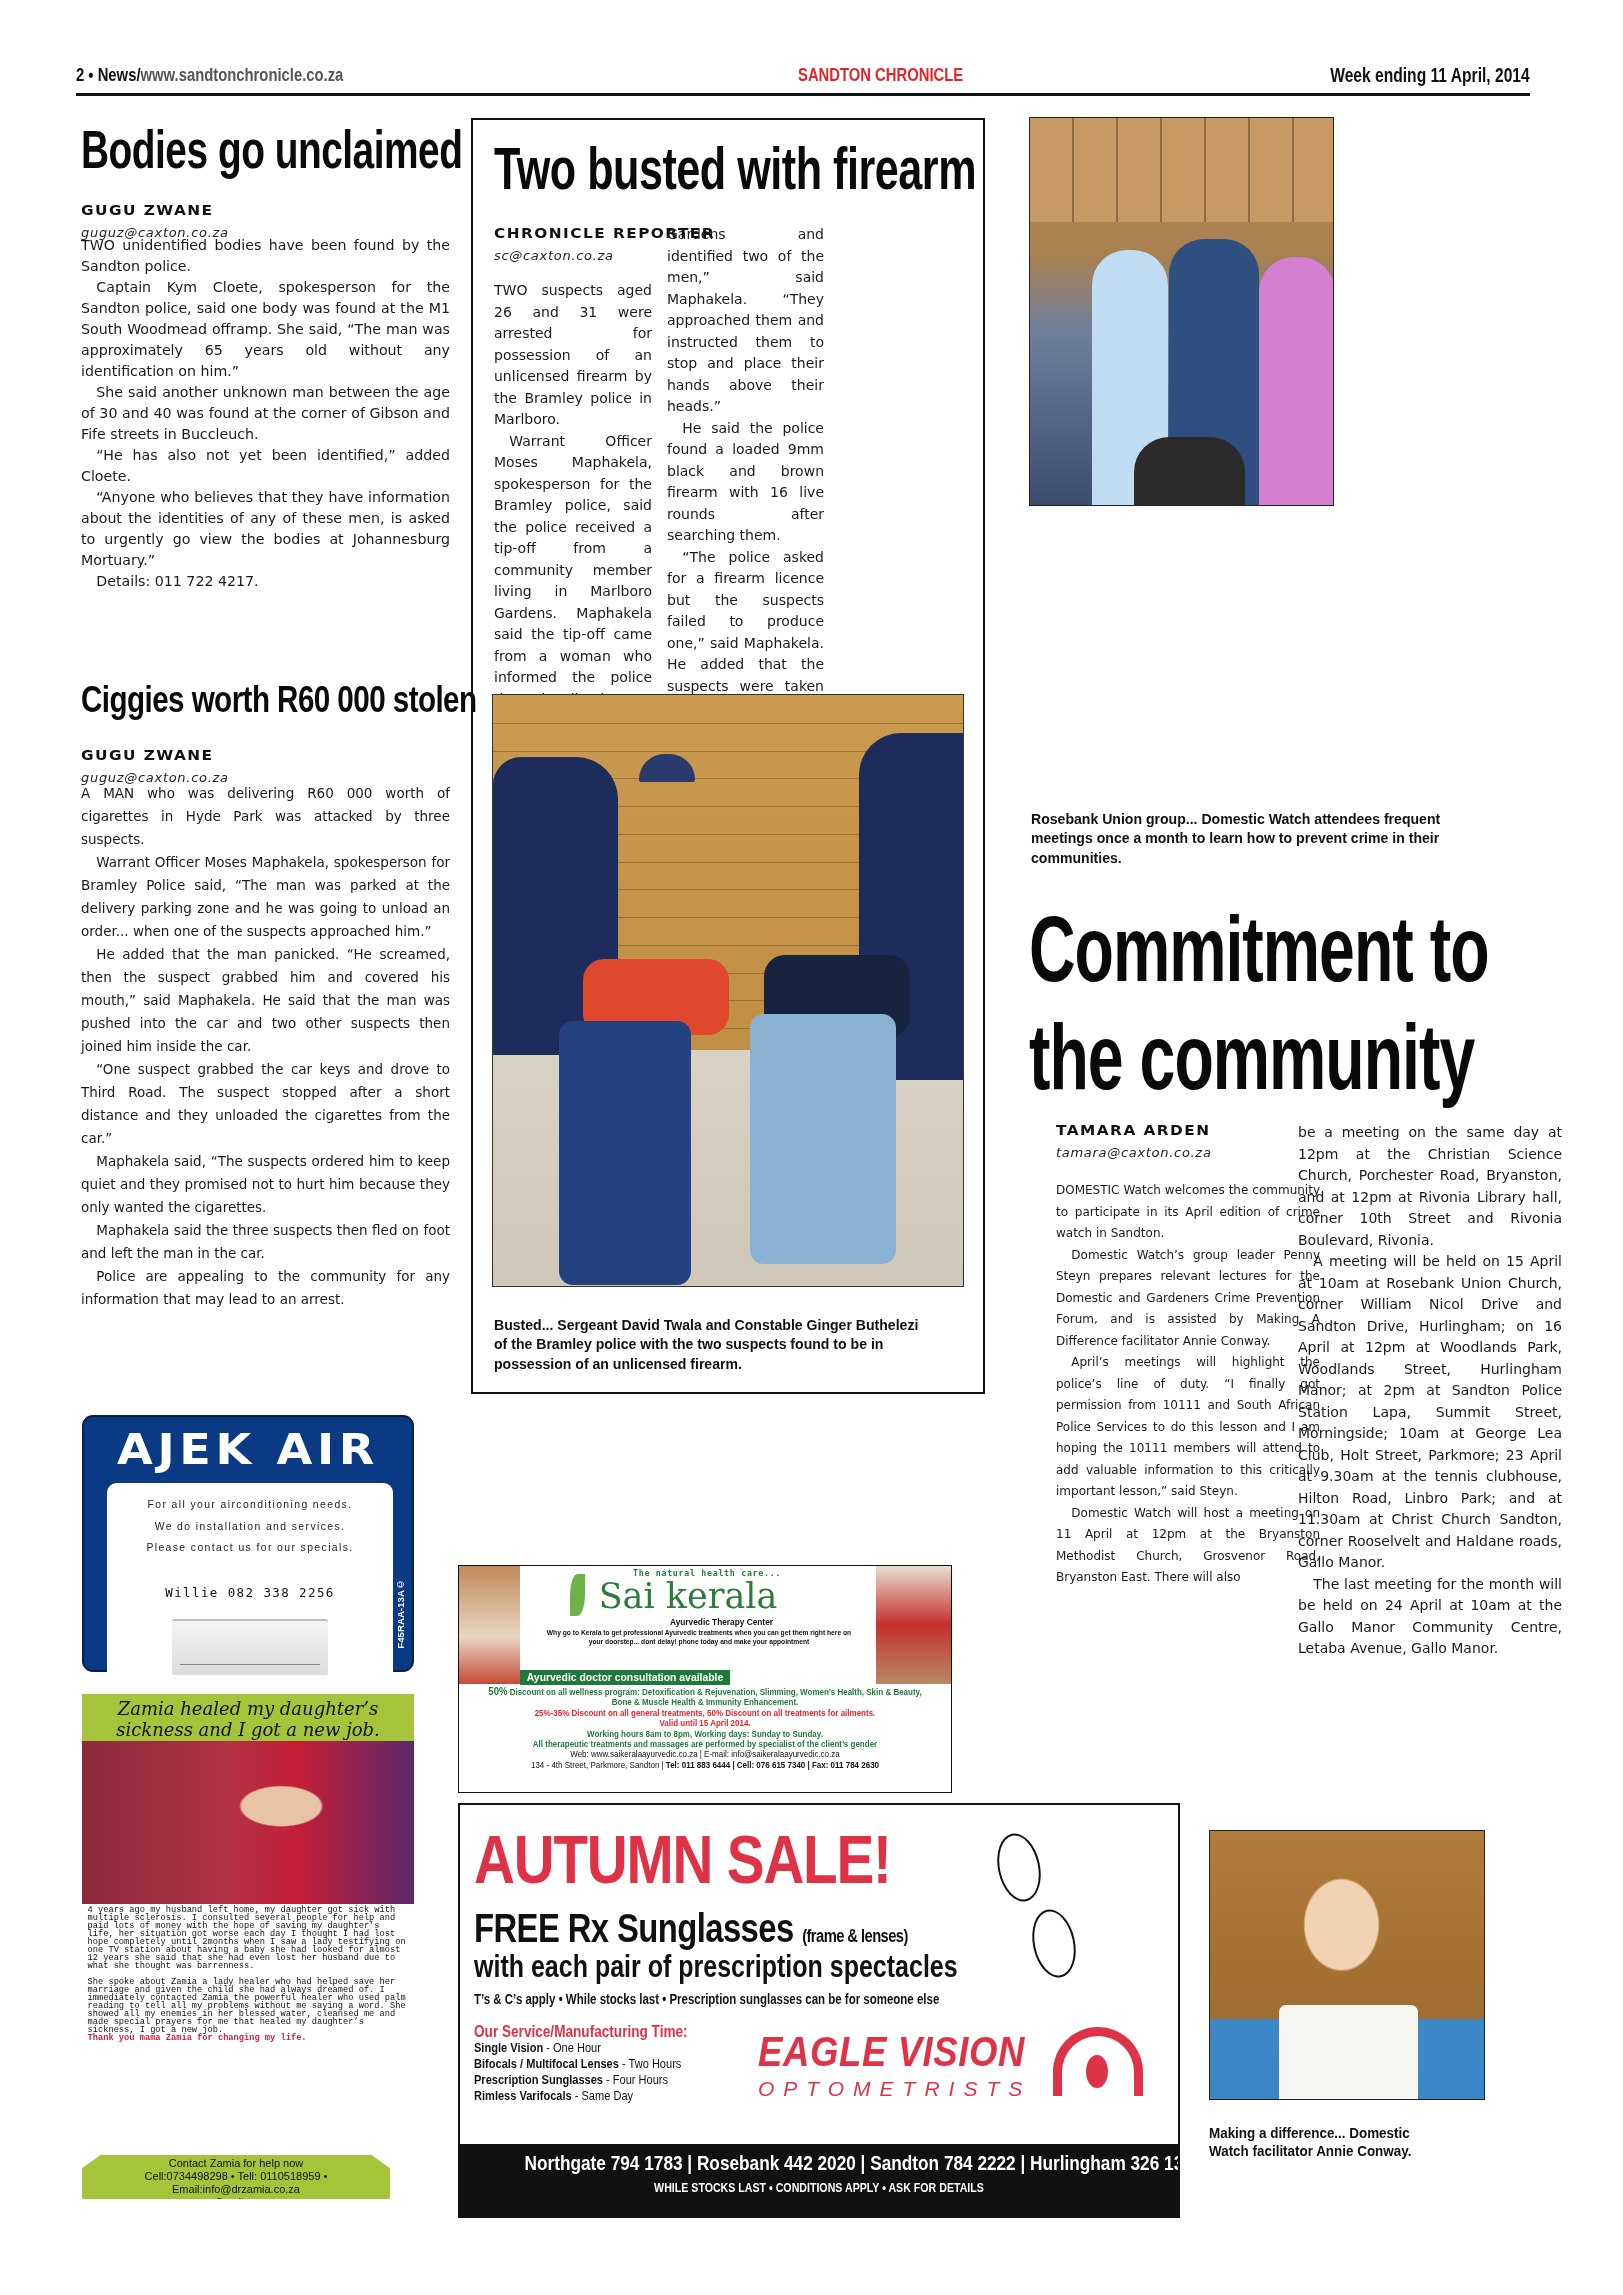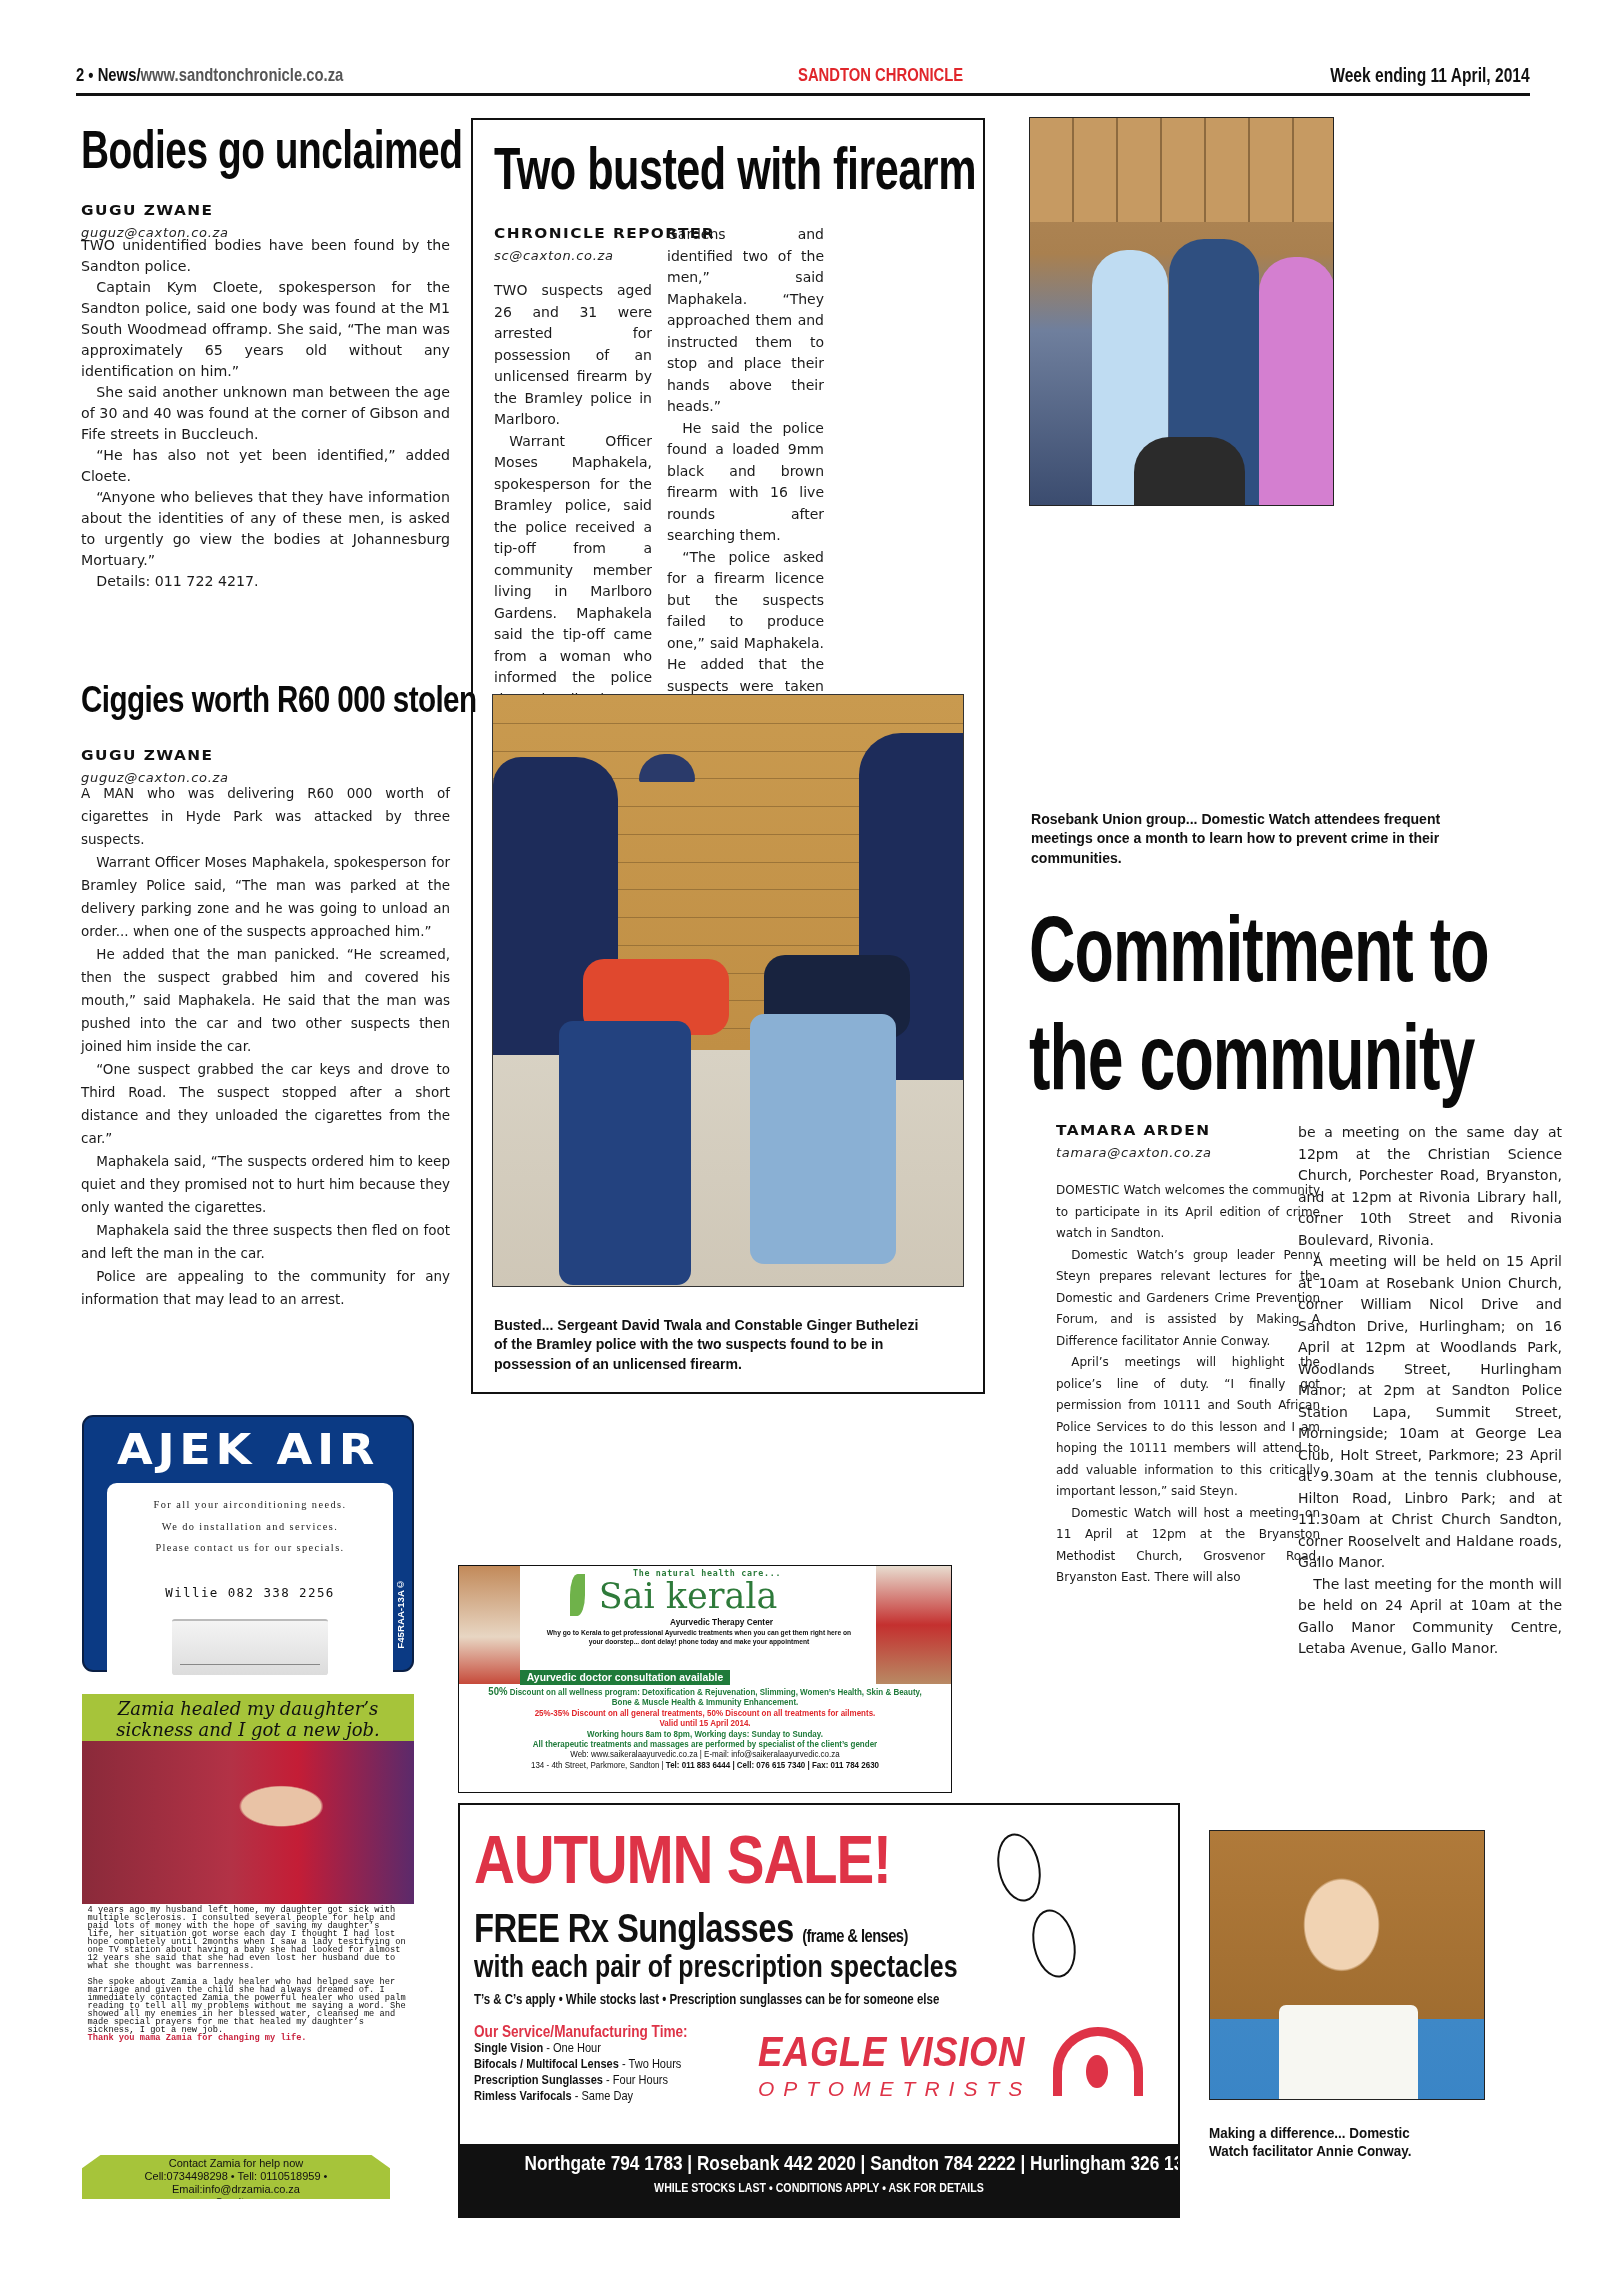--- a/index.html
+++ b/index.html
@@ -57,21 +57,21 @@
 
   
   .annie-photo { left: 1209px; top: 1830px; width: 276px; height: 270px; border: 0.7px solid #222; overflow: hidden;
     background: radial-gradient(ellipse at 48% 35%, #f1d3b3 0 18%, transparent 19%), linear-gradient(180deg, #b07a3a 0%, #a06d30 70%, #3e88c7 70%, #3a85c6 100%); }
   .annie-caption { left: 1209px; top: 2124px; width: 236px; font-size: 14.6px; line-height: 18px; }
 
   
   .ajek { left: 82px; top: 1415px; width: 332px; height: 257px; background: #0b3a84; border-radius: 11px; border: 2.1px solid #0a1f44; }
   .ajek-title { position: absolute; left: 0; top: 8.3px; width: 100%; text-align: center; color: #fff; font-family: "DejaVu Sans", sans-serif; font-size: 42px; font-weight: 700; letter-spacing: 4.2px; transform: scaleX(1.1); }
   .ajek-inner { position: absolute; left: 23px; top: 66px; width: 286px; height: 189px; background: #fff; border-radius: 9.7px 9.7px 0 0; }
-  .ajek-line { font-family: Liberation Serif, serif; font-size: 10.4px; letter-spacing: 1.4px; text-align: center; color: #222; line-height: 21.5px; }
+  .ajek-line { font-family: Liberation Sans, sans-serif; font-size: 10.4px; letter-spacing: 1.4px; text-align: center; color: #222; line-height: 21.5px; }
   .ajek-phone { font-family: "DejaVu Sans Mono", monospace; font-size: 12.5px; text-align: center; margin-top: 26px; letter-spacing: 1.4px; }
   .ajek-ac { position: absolute; left: 65px; top: 136px; width: 156px; height: 56px; background: linear-gradient(180deg, #f4f4f4, #dcdcdc); border-radius: 2.8px; border-top: 2.1px solid #bbb; }
   .ajek-ac::after { content: ""; position: absolute; left: 8.3px; right: 8.3px; bottom: 9.7px; height: 1.4px; background: #888; }
   .ajek-code { position: absolute; right: 5.6px; bottom: 21px; color: #fff; font-weight: 700; font-size: 9.7px; writing-mode: vertical-rl; transform: rotate(180deg); }
 
   
   .zamia { left: 82px; top: 1694px; width: 332px; height: 528px; }
   .zamia-head { position: absolute; left: 0; top: 0; width: 332px; height: 47px; background: #a6c43a; font-family: "DejaVu Serif", serif; font-style: italic; font-size: 18px; line-height: 21px; text-align: center; padding-top: 3.5px; color: #111; }
   .zamia-photo { position: absolute; left: 0; top: 47px; width: 332px; height: 163px; overflow: hidden;
     background: radial-gradient(ellipse at 60% 40%, #e9c3a6 0 14%, transparent 15%), linear-gradient(90deg, #8a2a3a 0%, #b33246 45%, #c41d36 65%, #5b2a6b 100%); }

